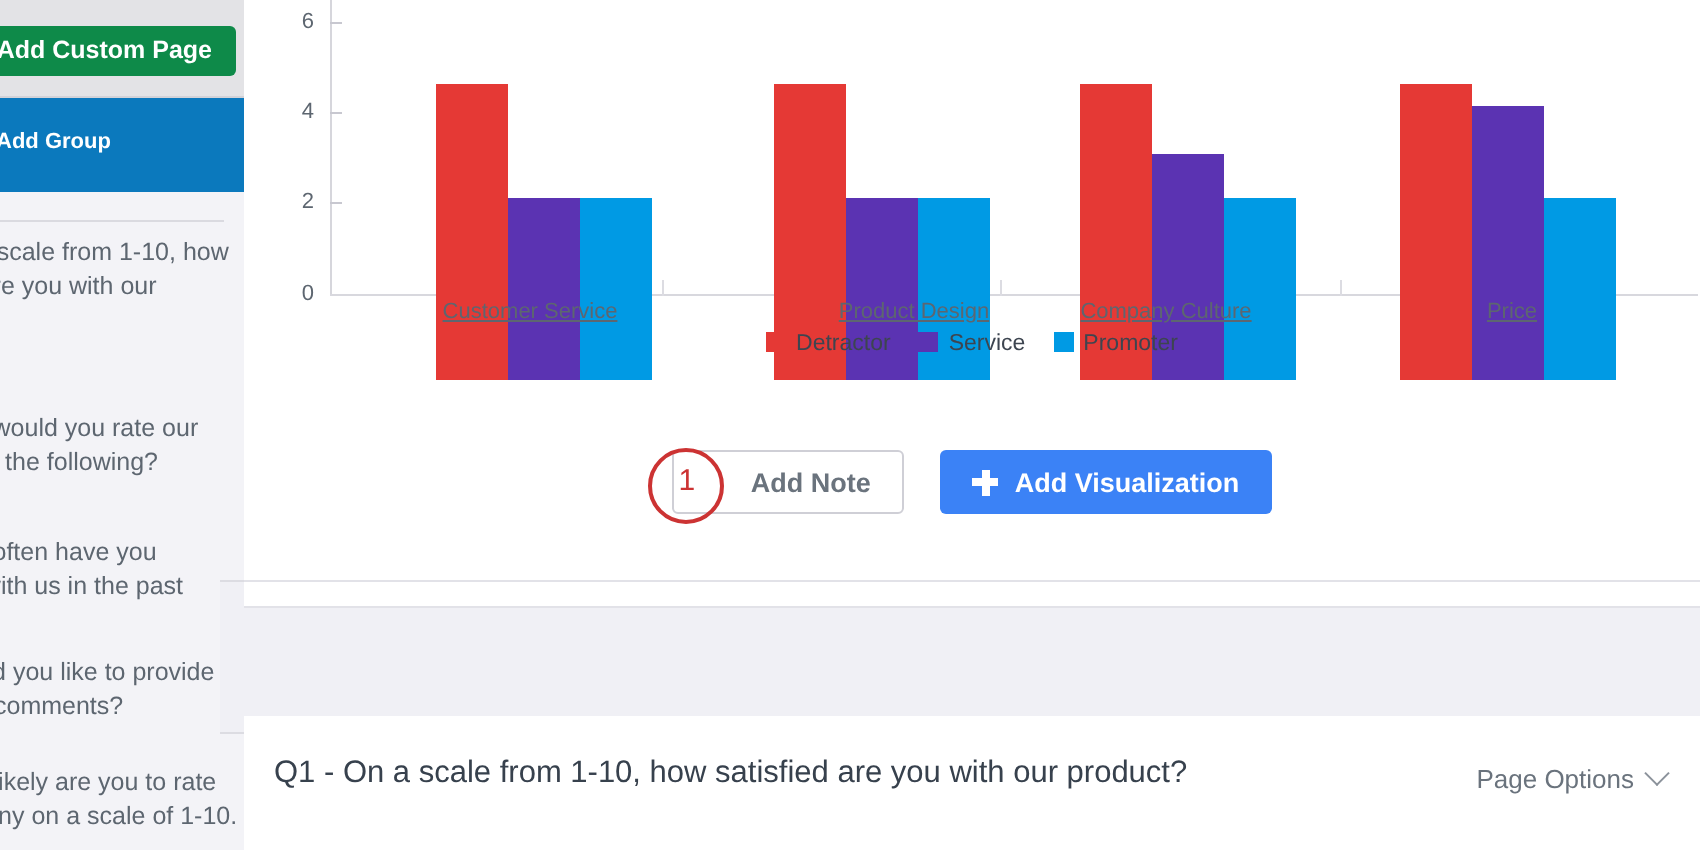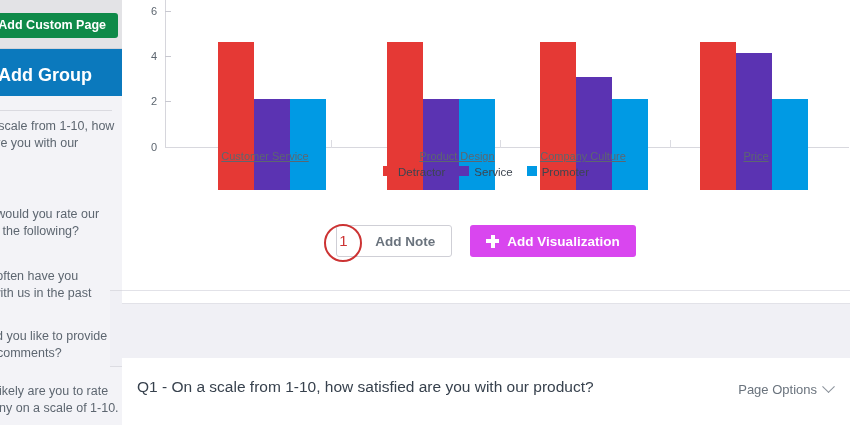--- a/index.html
+++ b/index.html
@@ -25,21 +25,21 @@
   .sb-green-btn{
     position:absolute;left:-42px;top:13px;width:160px;height:25px;
     background:#0e8a49;border-radius:3px;
     color:#ffffff;font-size:12.5px;font-weight:bold;
     line-height:25px;text-align:right;padding-right:12px;
     box-sizing:border-box;white-space:nowrap;
   }
   .sb-blue-row{
     position:absolute;left:0;top:49px;width:122px;height:47px;
     background:#0b79bd;
-    color:#ffffff;font-size:18px;font-weight:bold;
+    color:#ffffff;font-size:11px;font-weight:bold;
   }
   .sb-blue-label{
     position:absolute;left:-2px;top:16px;white-space:nowrap;
   }
   .sb-divider{
     position:absolute;left:0;top:110px;width:112px;height:1px;background:#dadae0;
   }
   .sb-list{position:absolute;left:0;top:118px;width:122px;}
   .sb-item{
     position:absolute;left:-60px;width:180px;
@@ -89,21 +89,21 @@
     display:flex;align-items:center;padding:0 16px 0 38px;
     color:#6a737d;font-size:13.5px;font-weight:bold;white-space:nowrap;
   }
   .ann-circle{
     position:absolute;left:-13px;top:-2px;width:34px;height:34px;border-radius:50%;
     border:2.5px solid #cc3333;color:#cc3333;
     font-size:15px;line-height:30px;text-align:center;
     background:transparent;font-weight:normal;
   }
   .btn-viz{
-    height:32px;box-sizing:border-box;background:#d946ef;border-radius:3px;
+    height:32px;box-sizing:border-box;background:#3b82f6;border-radius:3px;
     display:flex;align-items:center;gap:8px;padding:0 16px;
     color:#ffffff;font-size:13.5px;font-weight:bold;white-space:nowrap;
   }
   .plus-icon{position:relative;width:13px;height:13px;display:inline-block;}
   .plus-icon:before,.plus-icon:after{content:"";position:absolute;background:#ffffff;}
   .plus-icon:before{left:5px;top:0;width:3.5px;height:13px;}
   .plus-icon:after{left:0;top:4.75px;width:13px;height:3.5px;}
 
   
   .panel-sep{position:absolute;left:0;top:290px;width:728px;height:1px;background:#e2e2e8;}

